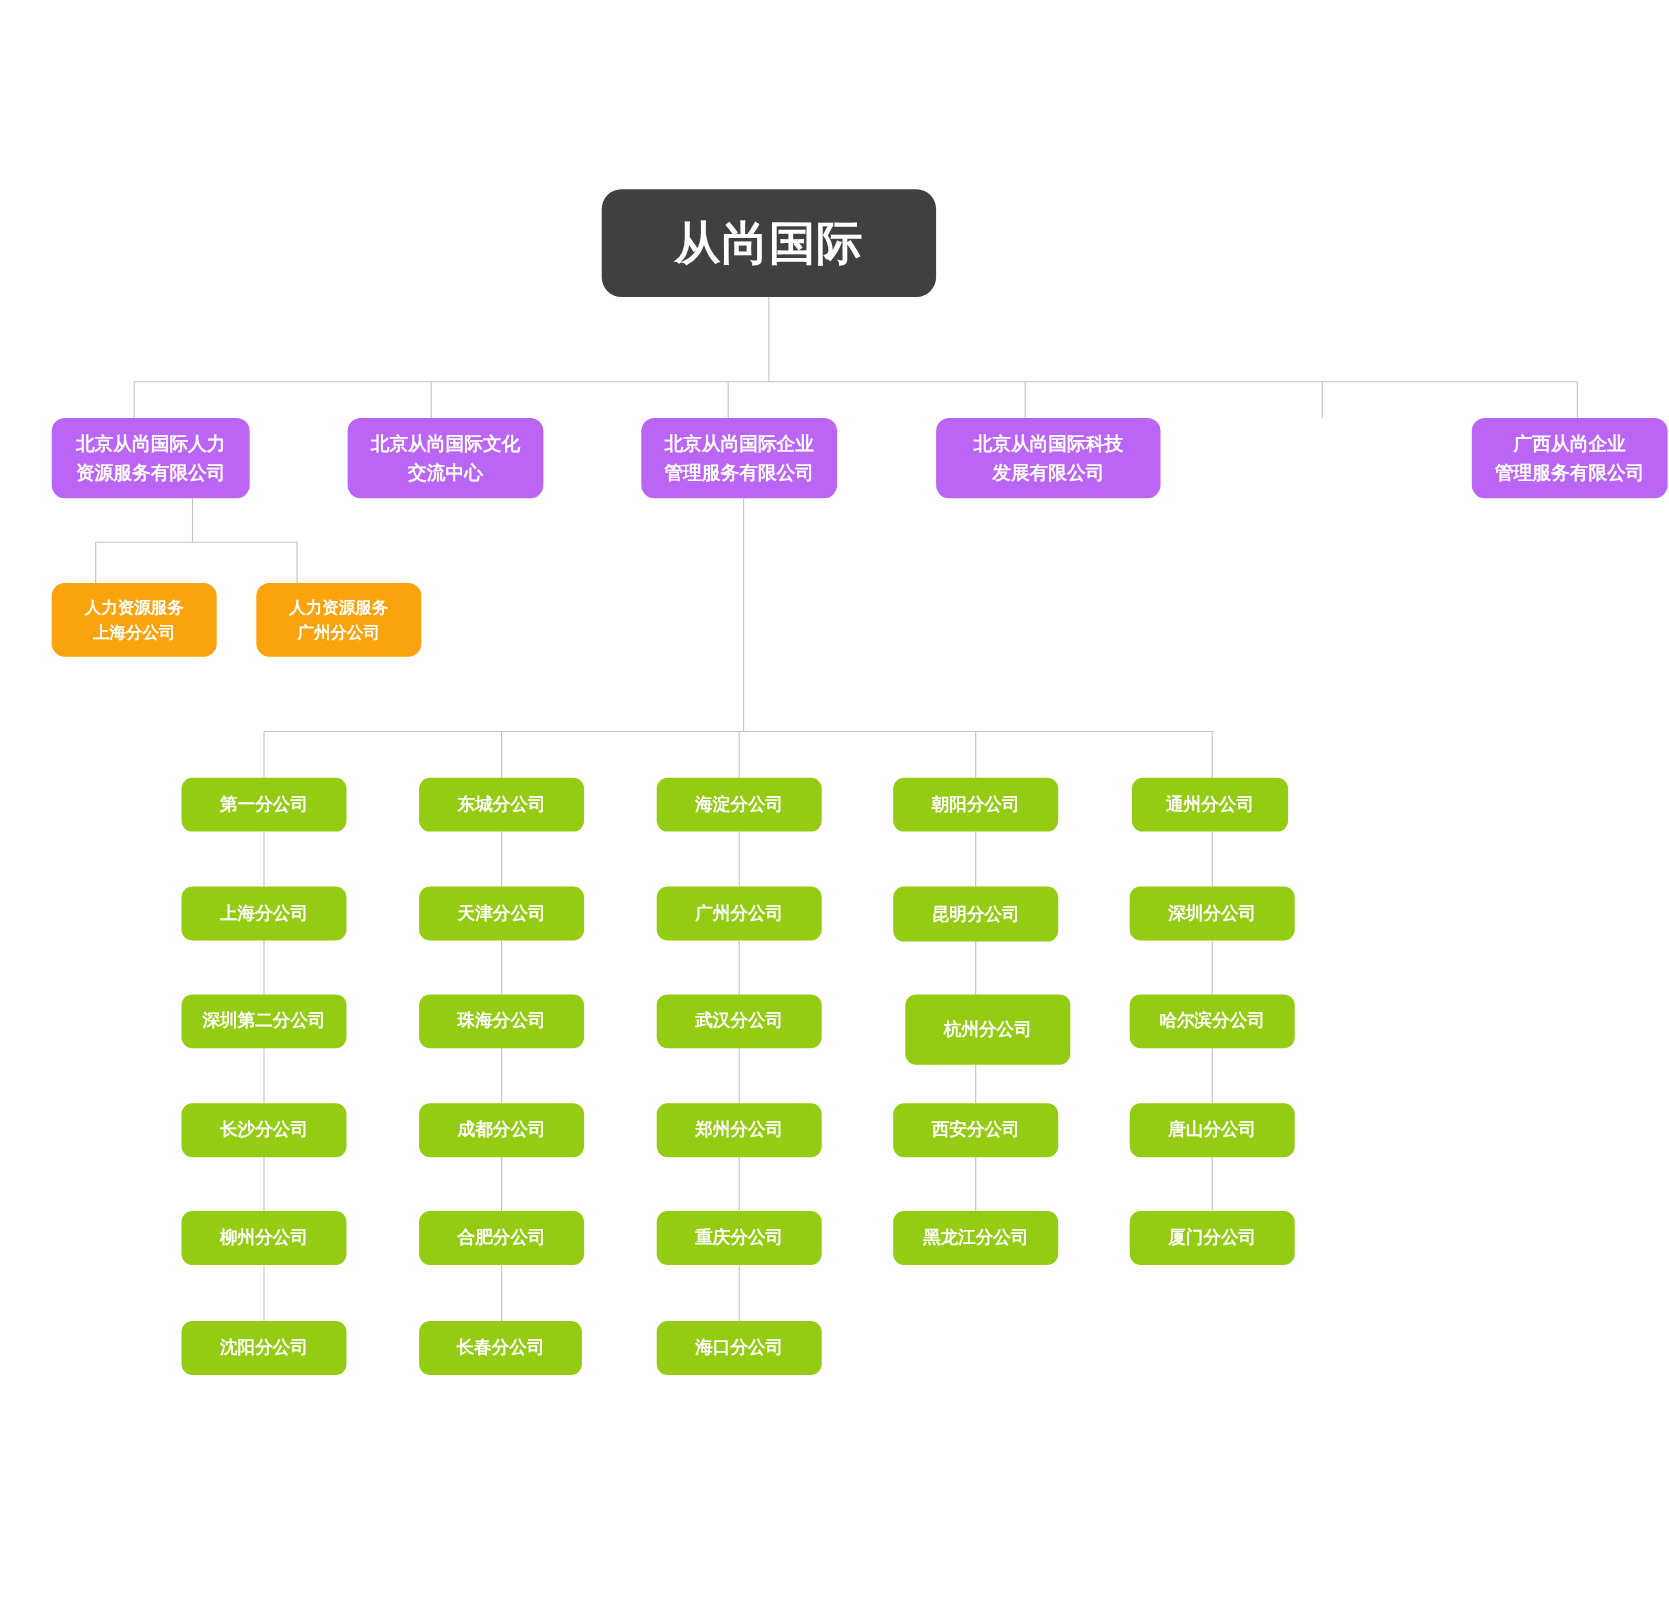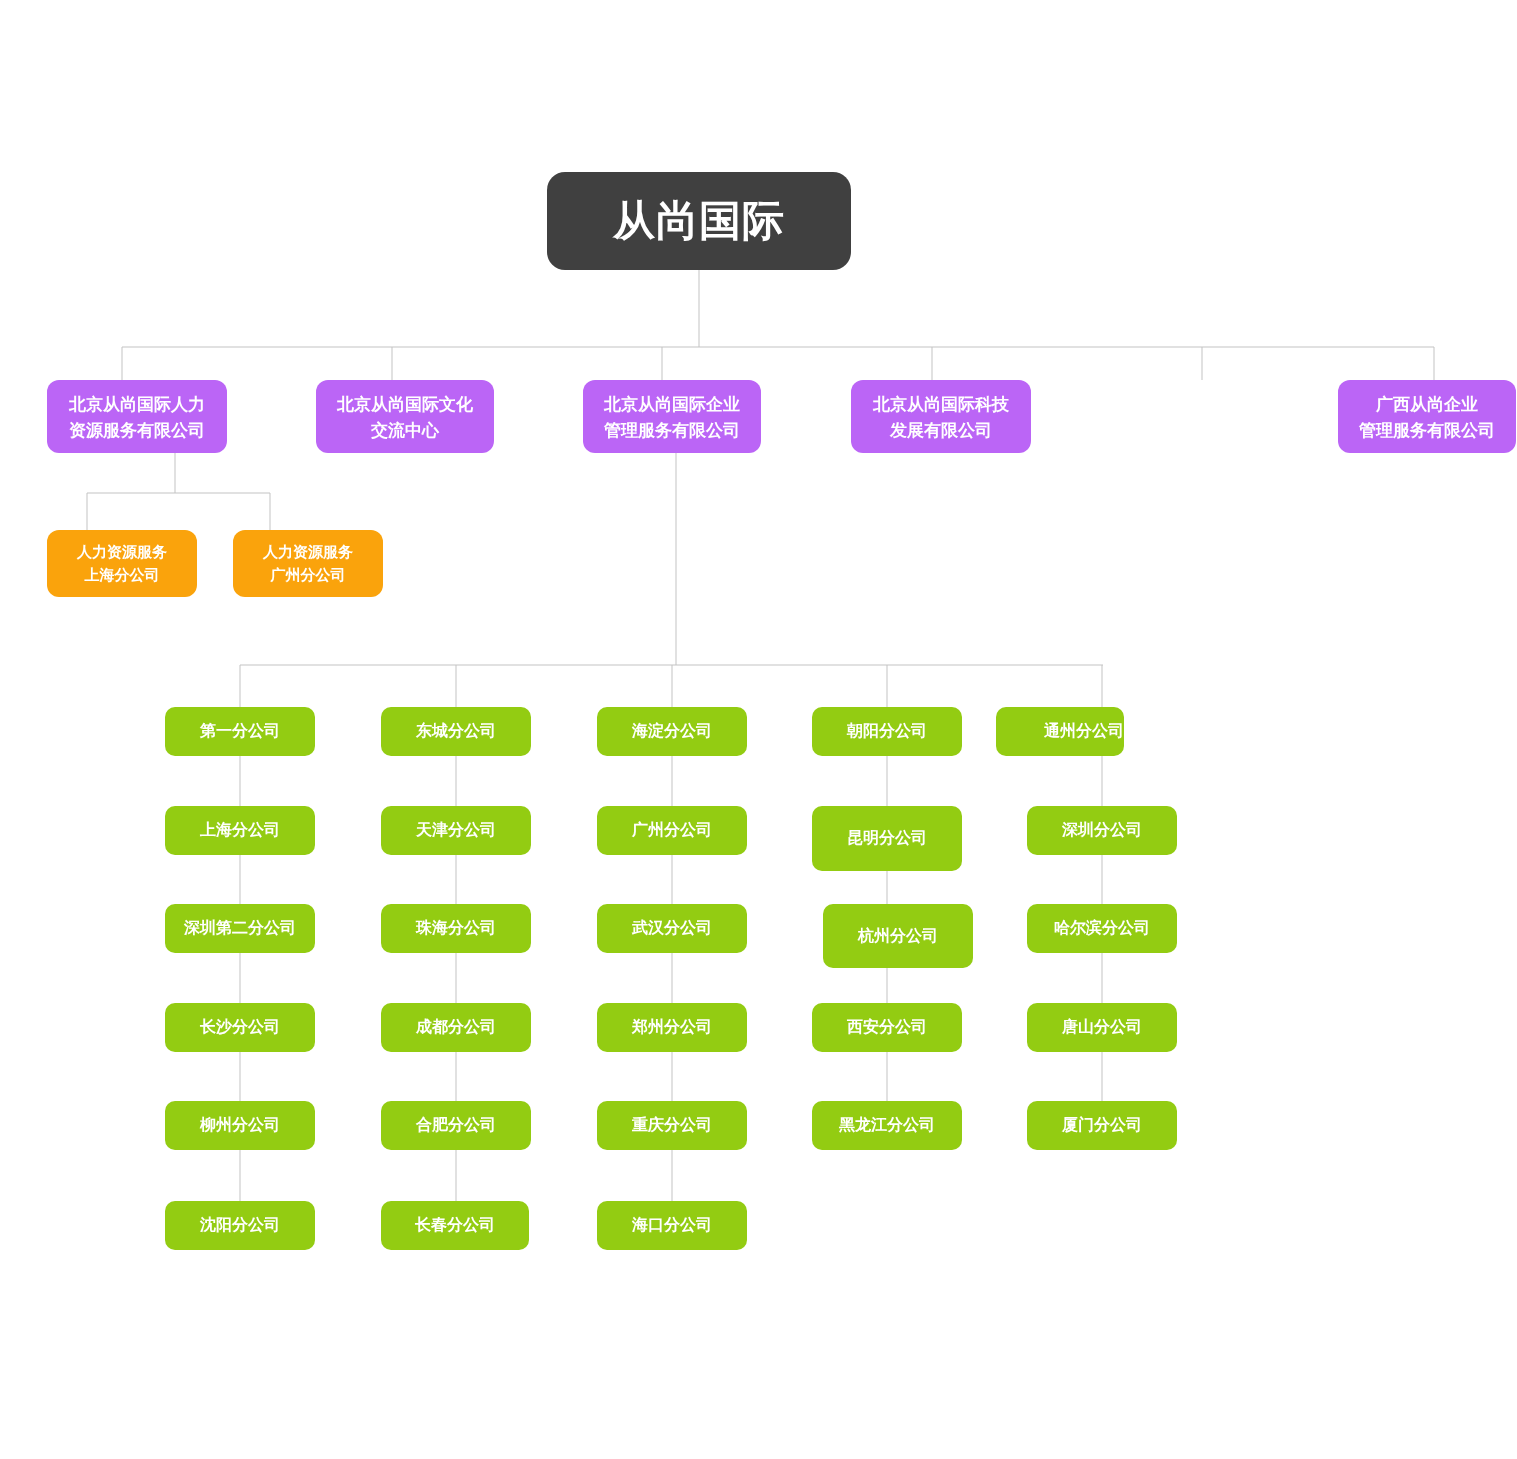--- a/index.html
+++ b/index.html
@@ -55,21 +55,21 @@
 资源服务有限公司</span>
   </div>
   <div class="node branch" style="left:316px;top:380px;width:178px;height:73px;">
     <span class="label">北京从尚国际文化
 交流中心</span>
   </div>
   <div class="node branch" style="left:583px;top:380px;width:178px;height:73px;">
     <span class="label">北京从尚国际企业
 管理服务有限公司</span>
   </div>
-  <div class="node branch" style="left:851px;top:380px;width:180px;height:73px;">
+  <div class="node branch" style="left:851px;top:380px;width:204px;height:73px;">
     <span class="label">北京从尚国际科技
 发展有限公司</span>
   </div>
   <div class="node branch" style="left:1338px;top:380px;width:178px;height:73px;">
     <span class="label">广西从尚企业
 管理服务有限公司</span>
   </div>
 
   <div class="node hr-sub" style="left:47px;top:530px;width:150px;height:67px;">
     <span class="label">人力资源服务
@@ -133,34 +133,34 @@
   <div class="node green" style="left:597px;top:1101px;width:150px;height:49px;">
     <span class="label">重庆分公司</span>
   </div>
   <div class="node green" style="left:597px;top:1201px;width:150px;height:49px;">
     <span class="label">海口分公司</span>
   </div>
 
   <div class="node green" style="left:812px;top:707px;width:150px;height:49px;">
     <span class="label">朝阳分公司</span>
   </div>
-  <div class="node green" style="left:812px;top:806px;width:150px;height:65px;">
+  <div class="node green" style="left:812px;top:806px;width:150px;height:50px;">
     <span class="label">昆明分公司</span>
   </div>
   <div class="node green" style="left:812px;top:904px;width:150px;height:64px;margin-left:11px;">
     <span class="label">杭州分公司</span>
   </div>
   <div class="node green" style="left:812px;top:1003px;width:150px;height:49px;">
     <span class="label">西安分公司</span>
   </div>
   <div class="node green" style="left:812px;top:1101px;width:150px;height:49px;">
     <span class="label">黑龙江分公司</span>
   </div>
 
-  <div class="node green" style="left:996px;top:707px;width:128px;height:49px;justify-content:flex-end;">
+  <div class="node green" style="left:1029px;top:707px;width:142px;height:49px;">
     <span class="label">通州分公司</span>
   </div>
   <div class="node green" style="left:1027px;top:806px;width:150px;height:49px;">
     <span class="label">深圳分公司</span>
   </div>
   <div class="node green" style="left:1027px;top:904px;width:150px;height:49px;">
     <span class="label">哈尔滨分公司</span>
   </div>
   <div class="node green" style="left:1027px;top:1003px;width:150px;height:49px;">
     <span class="label">唐山分公司</span>

